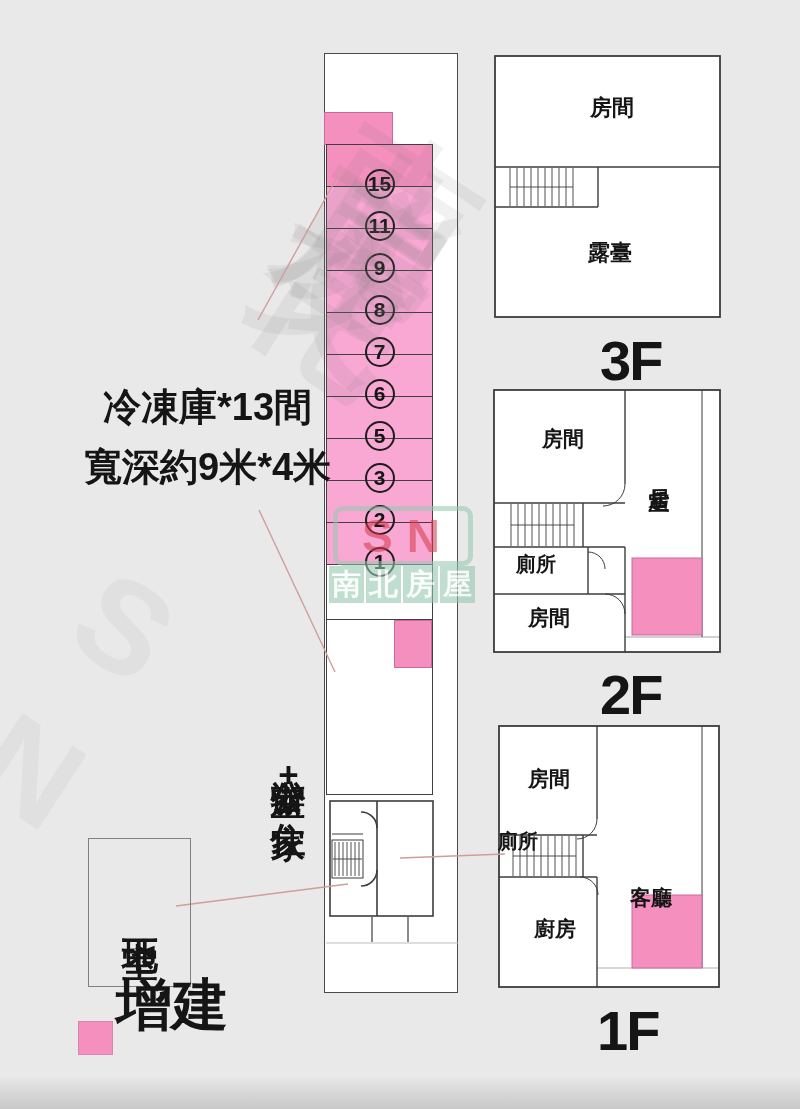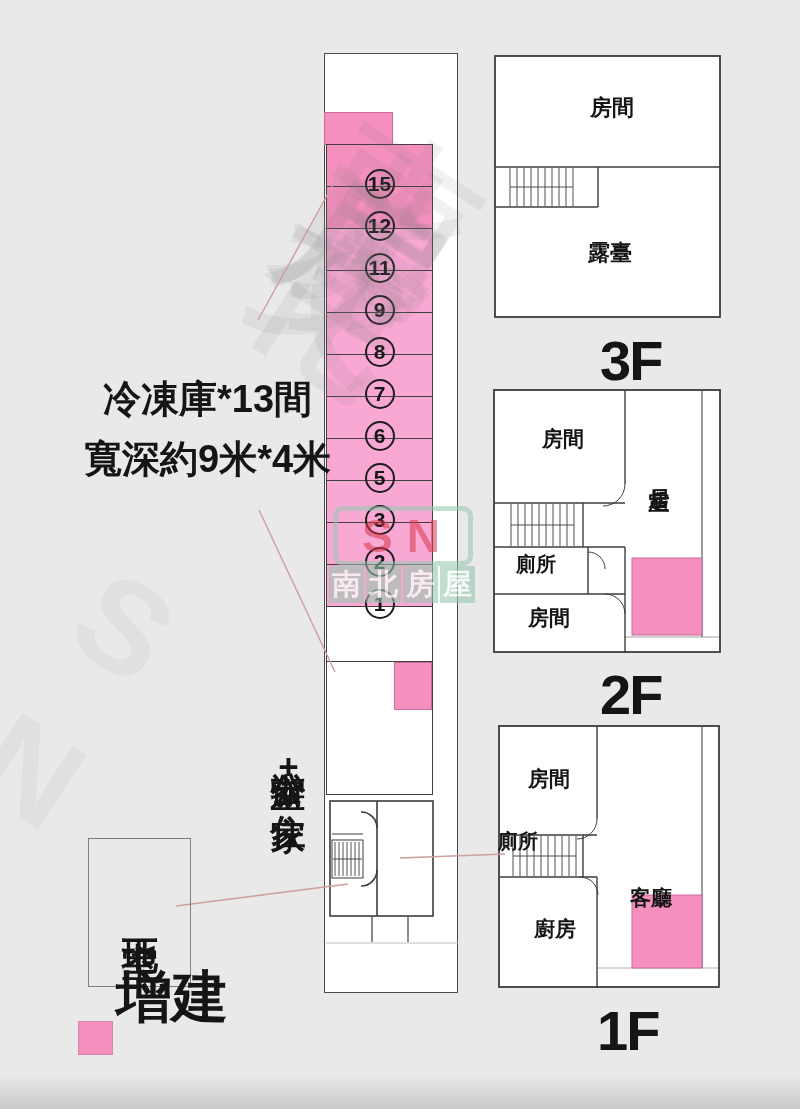--- a/index.html
+++ b/index.html
@@ -37,21 +37,21 @@
     box-sizing:border-box;display:flex;align-items:center;justify-content:center;
     font-size:21px;font-weight:bold;line-height:1;background:transparent;margin-top:36px;}
   .row-blank{height:55px;box-sizing:border-box;border-bottom:1.5px solid #3f3f3f;background:#fff;}
   .row-corner{height:50px;box-sizing:border-box;position:relative;background:#fff;}
   .row-corner .corner{position:absolute;right:0;top:0;width:38px;height:48px;
     background:#f48fbe;border:1px solid #c76a9e;box-sizing:border-box;}
   .plan-svg{position:absolute;z-index:1;}
   
   #leaders{left:0;top:0;z-index:3;pointer-events:none;}
   
-  .note{position:absolute;z-index:3;font-weight:bold;white-space:nowrap;}
+  .note{position:absolute;z-index:3;font-weight:bold;white-space:nowrap;margin-top:8px;}
   #txt-freezer{left:103px;top:374px;font-size:38px;}
   #txt-size{left:84px;top:434px;font-size:38px;}
   #txt-office{left:264px;top:744px;font-size:35px;writing-mode:vertical-rl;
     text-orientation:upright;letter-spacing:1px;}
   #basement-box{left:88px;top:838px;width:103px;height:149px;border:1.5px solid #808080;
     box-sizing:border-box;z-index:3;display:flex;align-items:center;justify-content:center;}
   #basement-box .vtxt{writing-mode:vertical-rl;text-orientation:upright;
     font-size:36px;font-weight:bold;letter-spacing:3px;}
   #legend-swatch{left:78px;top:1021px;width:35px;height:34px;background:#f48fbe;
     border:1px solid #d884ae;box-sizing:border-box;z-index:3;}
@@ -78,23 +78,20 @@
 <div id="bgwm1" class="bgwm">南北房屋文化</div>
 <div id="bgwm2" class="bgwm">SN</div>
 
 <div id="strip-outer" class="abs"></div>
 <div id="strip-top-pink" class="abs"></div>
 
 <div id="cells" class="abs">
   <div id="cells-num">
       <div class="cell pink">
         <span class="circ">15</span>
-      </div>
-      <div class="cell pink">
-        <span class="circ">12</span>
       </div>
       <div class="cell">
         <span class="circ">11</span>
       </div>
       <div class="cell">
         <span class="circ">9</span>
       </div>
       <div class="cell">
         <span class="circ">8</span>
       </div>

